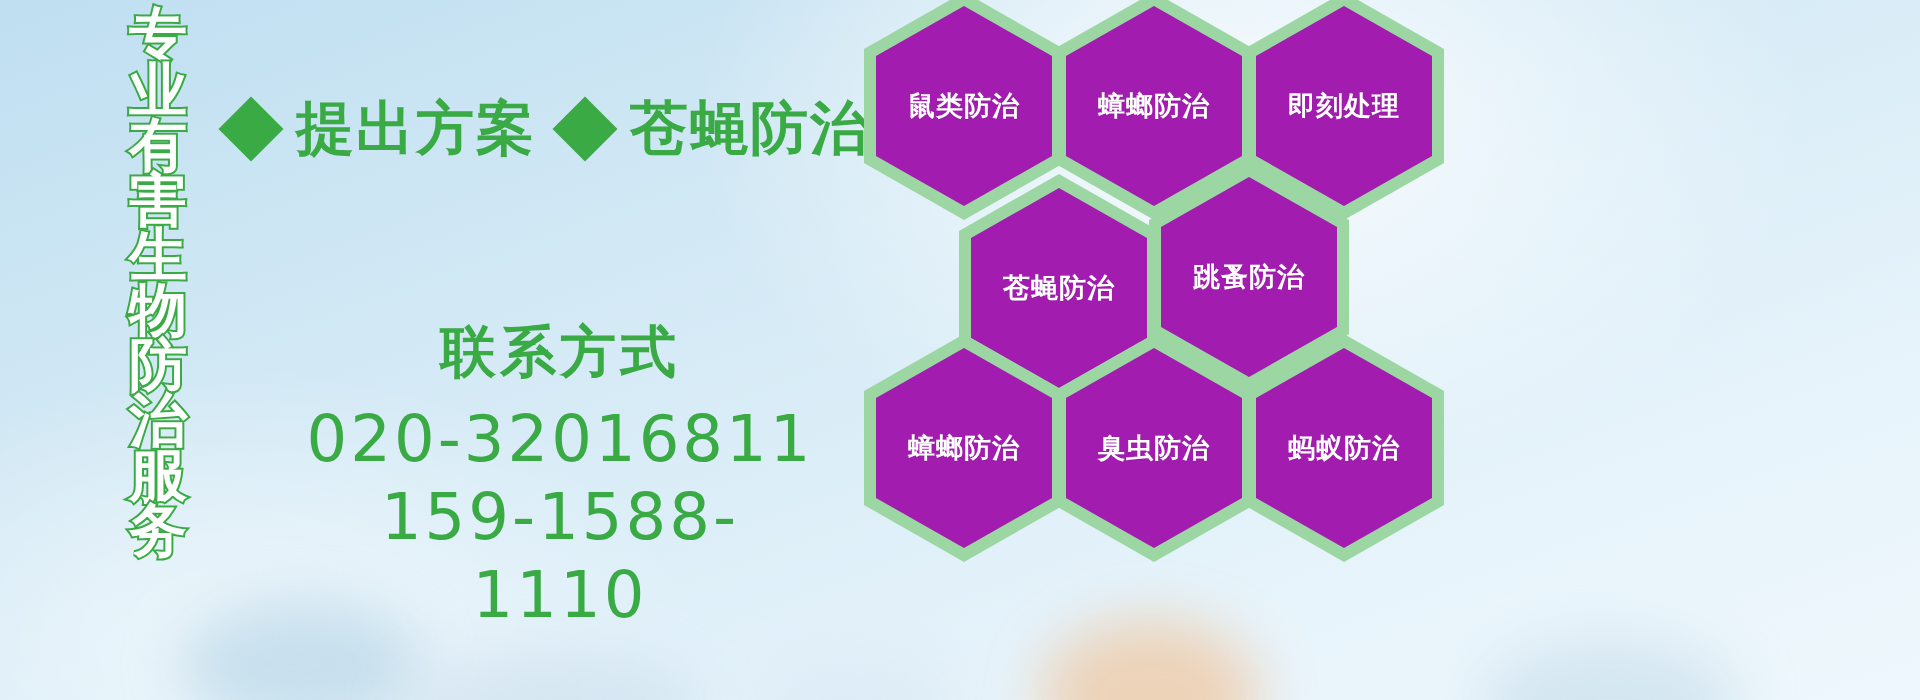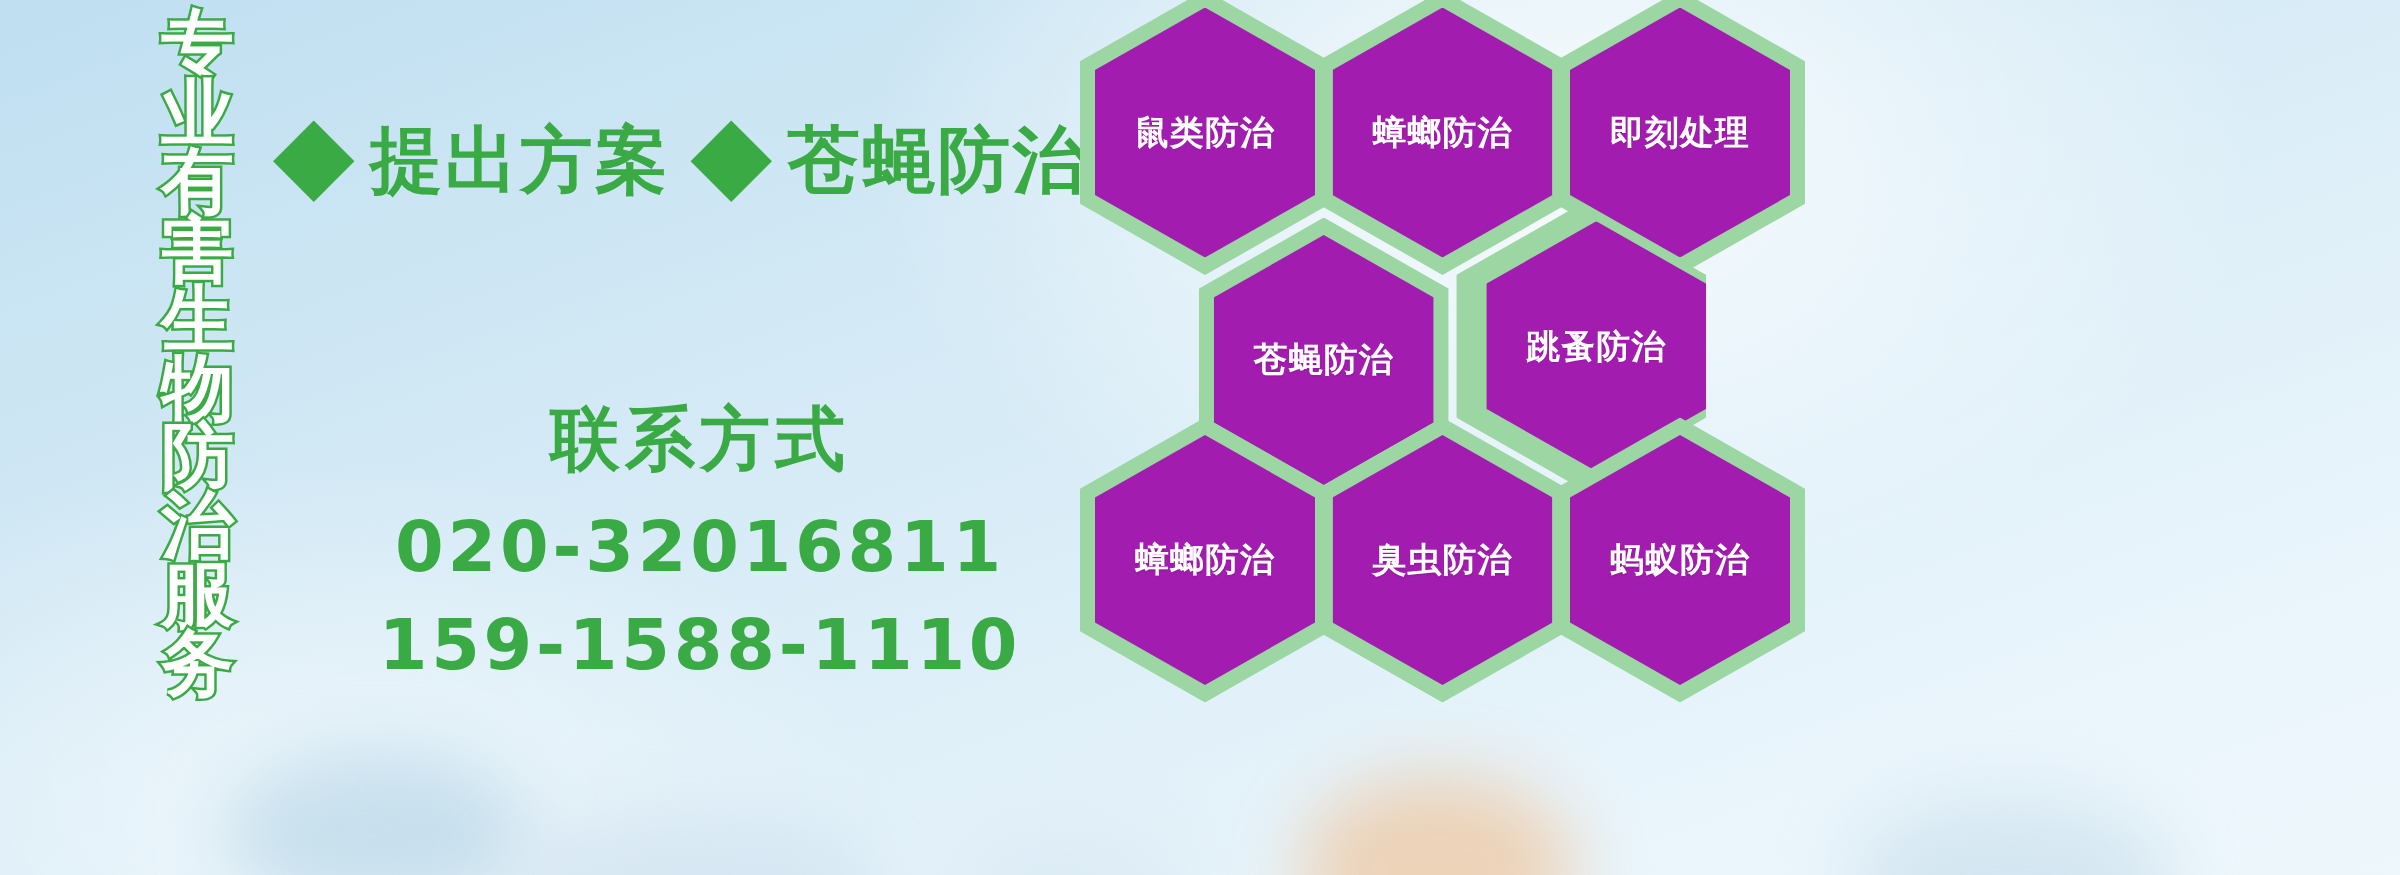--- a/index.html
+++ b/index.html
@@ -60,21 +60,21 @@
   #contact{
     position:absolute;left:300px;top:318px;width:520px;
     text-align:center;color:#3aaa45;
     font-family:"DejaVu Sans","Liberation Sans",sans-serif;
   }
   #contact-title{
     font-size:56px;font-weight:bold;letter-spacing:4px;line-height:68px;
     margin-bottom:14px;
   }
   .phone{
-    font-size:56px;font-weight:bold;line-height:78px;letter-spacing:3px;
+    font-size:64px;font-weight:normal;line-height:78px;letter-spacing:3px;
     color:#3aaa45;
   }
 
   
   #honeycomb{position:absolute;left:858px;top:-18px;width:620px;height:740px;}
   .hex{
     position:absolute;width:200px;height:228px;
     -webkit-clip-path:polygon(50% 0%,100% 25%,100% 75%,50% 100%,0% 75%,0% 25%);
     clip-path:polygon(50% 0%,100% 25%,100% 75%,50% 100%,0% 75%,0% 25%);
     background:#9bd6a3;
@@ -160,21 +160,21 @@
         <span class="hex-label">即刻处理</span>
       </div>
     </div>
 
     <div class="hex" style="left:101px;top:192px;">
       <div class="hex-inner">
         <span class="hex-label">苍蝇防治</span>
       </div>
     </div>
 
-    <div class="hex" style="left:307px;top:181px;justify-content:flex-end;">
+    <div class="hex" style="left:291px;top:181px;">
       <div class="hex-inner">
         <span class="hex-label">跳蚤防治</span>
       </div>
     </div>
 
     <div class="hex" style="left:6px;top:352px;">
       <div class="hex-inner">
         <span class="hex-label">蟑螂防治</span>
       </div>
     </div>

